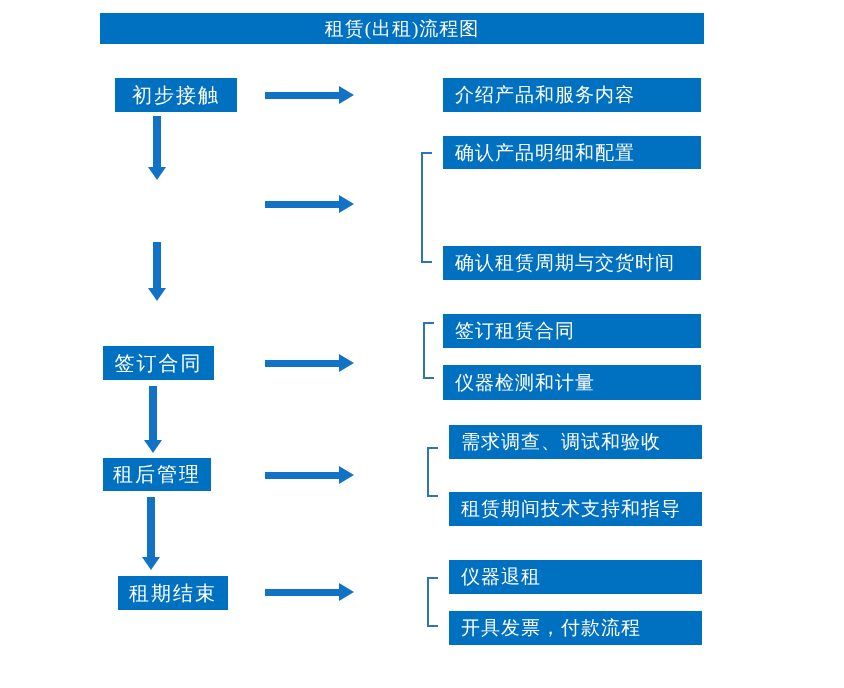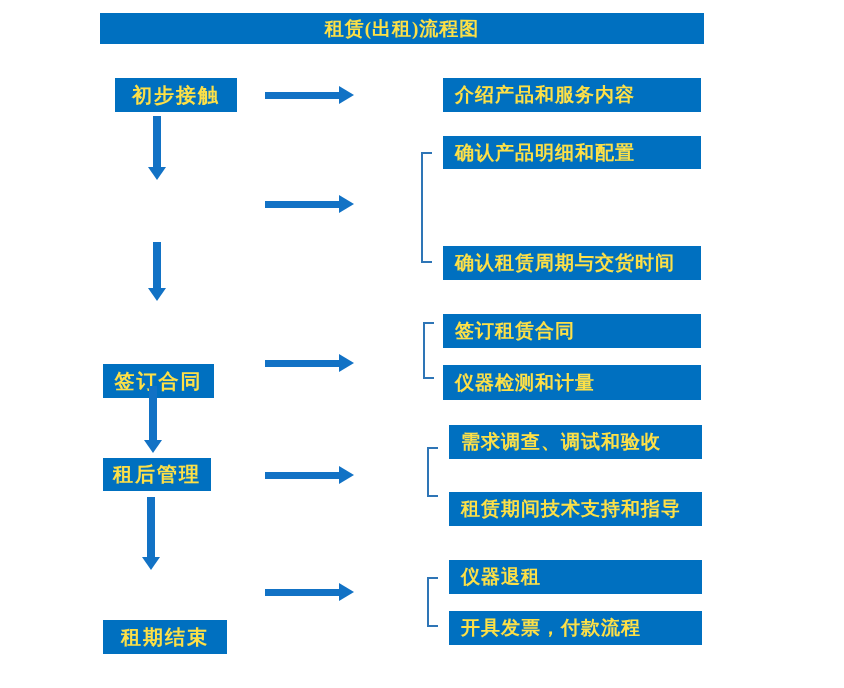--- a/index.html
+++ b/index.html
@@ -6,22 +6,22 @@
   .canvas{
     position:relative;
     width:844px;height:688px;
     background:#ffffff;
     font-family:"Liberation Serif", serif;
     overflow:hidden;
   }
   .bluebox{
     position:absolute;
     background:var(--primary, #0070C0);
-    color:#fde047;
-    font-weight:bold;
+    color:#ffffff;
+    font-weight:normal;
     display:flex;
     align-items:center;
     box-sizing:border-box;
   }
   .title-bar{
     left:100px;top:13px;width:604px;height:31px;
     justify-content:center;
     font-size:19px;
     letter-spacing:1px;
   }
@@ -73,25 +73,25 @@
 </head>
 <body>
 
 <div class="canvas">
 
   <div class="bluebox title-bar">租赁(出租)流程图</div>
 
   <div class="bluebox step-box" style="left:103px;top:78px;width:122px;height:34px;margin-left:12px;">初步接触</div>
 
 
-  <div class="bluebox step-box" style="left:103px;top:364px;width:111px;height:34px;text-align:right;">签订合同</div>
+  <div class="bluebox step-box" style="left:103px;top:346px;width:111px;height:34px;text-align:right;">签订合同</div>
 
   <div class="bluebox step-box" style="left:103px;top:458px;width:108px;height:33px;">租后管理</div>
 
-  <div class="bluebox step-box" style="left:103px;top:576px;width:124px;height:34px;margin-top:44px;">租期结束</div>
+  <div class="bluebox step-box" style="left:118px;top:576px;width:110px;height:34px;">租期结束</div>
 
   <div class="v-arrow" style="left:157px;top:116px;">
     <div class="shaft" style="height:51px;"></div>
       <div class="head" style="top:51px;"></div>
   </div>
   <div class="v-arrow" style="left:157px;top:242px;">
     <div class="shaft" style="height:46px;"></div>
       <div class="head" style="top:46px;"></div>
   </div>
   <div class="v-arrow" style="left:153px;top:386px;">

